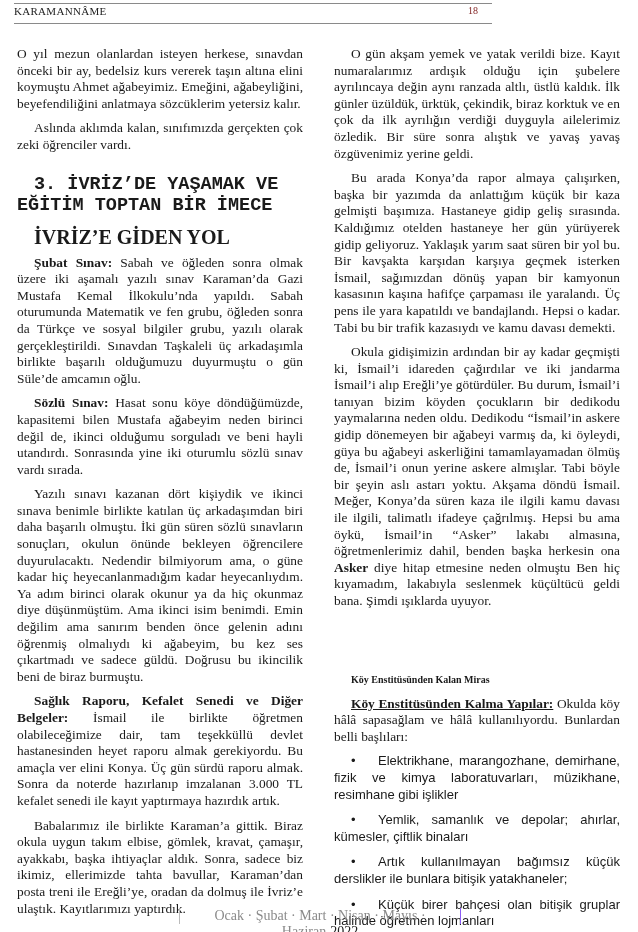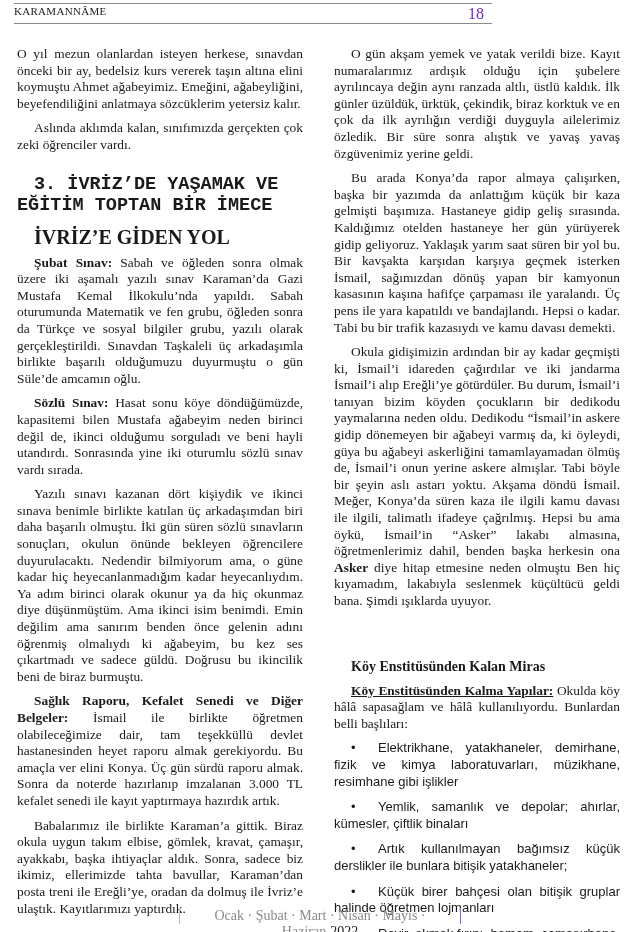--- a/index.html
+++ b/index.html
@@ -1,29 +1,29 @@
 <!DOCTYPE html>
 <html><head>
 <meta charset="utf-8">
 <style>
   html, body { margin: 0; padding: 0; background: #ffffff; }
   body { width: 638px; height: 932px; position: relative; overflow: hidden;
          font-family: "Liberation Serif", "DejaVu Serif", serif; color: #1a1a1a; }
   .header { position: absolute; left: 14px; top: 3px; width: 478px; height: 19px;
             border-top: 1.5px solid #8a8a8a; border-bottom: 1.5px solid #8a8a8a; }
   .header-title { position: absolute; left: 0; top: 1px; font-size: 11px; letter-spacing: 0.3px; color: #222; }
-  .header-page { position: absolute; right: 8px; top: 1px; font-size: 16px; color: #6d28d9; }
+  .header-page { position: absolute; right: 14px; top: 1px; font-size: 10px; color: #7f1d1d; }
   .col { position: absolute; top: 38px; font-size: 13.4px; line-height: 16.6px; text-align: justify; hyphens: manual; }
   .col-left { left: 17px; width: 286px; }
   .col-right { left: 334px; width: 286px; }
   p { margin: 8px 0 8px 0; }
   .ind { text-indent: 17px; }
   .h-chapter { font-weight: bold; font-size: 18.5px; line-height: 21px; margin: 20px 0 10px 0; text-indent: 17px; text-align: left; font-family: Liberation Mono, monospace; }
   .h-section { font-weight: bold; font-size: 20px; line-height: 19px; margin: 12px 0 8px 0; padding-left: 17px; }
-  .h-sub2 { font-weight: bold; font-size: 14px; line-height: 17px; margin: 0 0 6px 0; padding-left: 17px; }
+  .h-sub2 { font-weight: bold; font-size: 10px; line-height: 17px; margin: 13px 0 6px 0; padding-left: 17px; }
   b { font-weight: bold; }
   .ul-it { font-weight: bold; text-decoration: underline; }
   .bullet { text-indent: 17px; margin-bottom: 9px; }
   .bullet .dot { display: inline-block; width: 27px; text-indent: 0; }
   .sans { font-family: "Liberation Sans", "DejaVu Sans", sans-serif; font-size: 13px; }
   .footer { position: absolute; top: 908px; left: 179px; width: 280px; height: 16px;
             border-left: 1px solid #bbb; border-right: 1px solid #8b5cf6; text-align: center;
             font-size: 14px; color: #8a8a8a; line-height: 16px; }
   .footer .year { color: #222; margin-left: 4px; }
   .spacer-right { height: 40px; }
@@ -51,21 +51,21 @@
 </div>
 
 <div class="col col-right">
   <p class="ind">O gün akşam yemek ve yatak verildi bize. Kayıt numaralarımız ardışık olduğu için şubelere ayrılıncaya değin aynı ranzada altlı, üstlü kaldık. İlk günler üzüldük, ürktük, çekindik, biraz korktuk ve en çok da ilk ayrılığın verdiği duyguyla ailelerimiz özledik. Bir süre sonra alıştık ve yavaş yavaş özgüvenimiz yerine geldi.</p>
   <p class="ind">Bu arada Konya’da rapor almaya çalışırken, başka bir yazımda da anlattığım küçük bir kaza gelmişti başımıza. Hastaneye gidip geliş sırasında. Kaldığımız otelden hastaneye her gün yürüyerek gidip geliyoruz. Yaklaşık yarım saat süren bir yol bu. Bir kavşakta karşıdan karşıya geçmek isterken İsmail, sağımızdan dönüş yapan bir kamyonun kasasının kaşına hafifçe çarpaması ile yaralandı. Üç pens ile yara kapatıldı ve bandajlandı. Hepsi o kadar. Tabi bu bir trafik kazasıydı ve kamu davası demekti.</p>
   <p class="ind"><span>Okula gidişimizin ardından bir ay kadar geçmişti ki, İsmail’i idareden çağırdılar ve iki jandarma İsmail’i alıp Ereğli’ye götürdüler. Bu durum, İsmail’i tanıyan bizim köyden çocukların bir dedikodu yaymalarına neden oldu. Dedikodu “İsmail’in askere gidip dönemeyen bir ağabeyi varmış da, ki öyleydi, güya bu ağabeyi askerliğini tamamlayamadan ölmüş de, İsmail’i onun yerine askere almışlar. Tabi böyle bir şeyin aslı astarı yoktu. Akşama döndü İsmail. Meğer, Konya’da süren kaza ile ilgili kamu davası ile ilgili, talimatlı ifadeye çağrılmış. Hepsi bu ama öykü, İsmail’in “Asker” lakabı almasına, öğretmenlerimiz dahil, benden başka herkesin ona </span><b>Asker</b><span> diye hitap etmesine neden olmuştu Ben hiç kıyamadım, lakabıyla seslenmek küçültücü geldi bana. Şimdi ışıklarda uyuyor.</span></p>
   <div class="spacer-right"></div>
   <div class="h-sub2">Köy Enstitüsünden Kalan Miras</div>
   <p class="ind"><span class="ul-it">Köy Enstitüsünden Kalma Yapılar:</span><span> Okulda köy hâlâ sapasağlam ve hâlâ kullanılıyordu. Bunlardan belli başlıları:</span></p>
   <div class="sans">
-    <p class="bullet"><span class="dot">•</span><span>Elektrikhane, yatakhaneler, demirhane, fizik ve kimya laboratuvarları, müzikhane, resimhane gibi işlikler</span></p>
+    <p class="bullet"><span class="dot">•</span><span>Elektrikhane, marangozhane, demirhane, fizik ve kimya laboratuvarları, müzikhane, resimhane gibi işlikler</span></p>
     <p class="bullet"><span class="dot">•</span><span>Yemlik, samanlık ve depolar; ahırlar, kümesler, çiftlik binaları</span></p>
     <p class="bullet"><span class="dot">•</span><span>Artık kullanılmayan bağımsız küçük derslikler ile bunlara bitişik yatakhaneler;</span></p>
     <p class="bullet"><span class="dot">•</span><span>Küçük birer bahçesi olan bitişik gruplar halinde öğretmen lojmanları</span></p>
     <p class="bullet"><span class="dot">•</span><span>Revir, ekmek fırını, hamam, çamaşırhane, depolar gibi özel işlevi olan yapılar</span></p>
   </div>
 
 </div>
 
 <div class="footer">
   <span>Ocak · Şubat · Mart · Nisan · Mayıs · Haziran</span><span class="year">2022</span>

